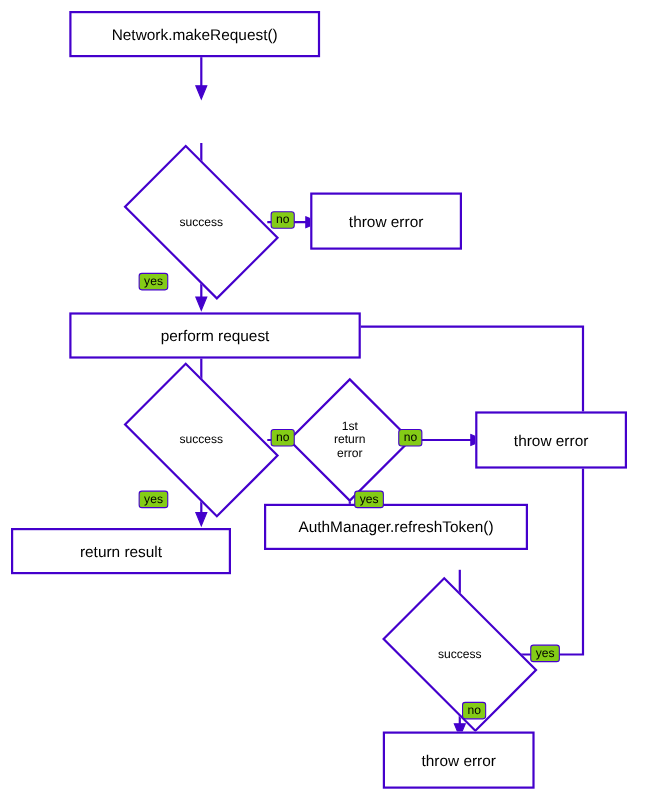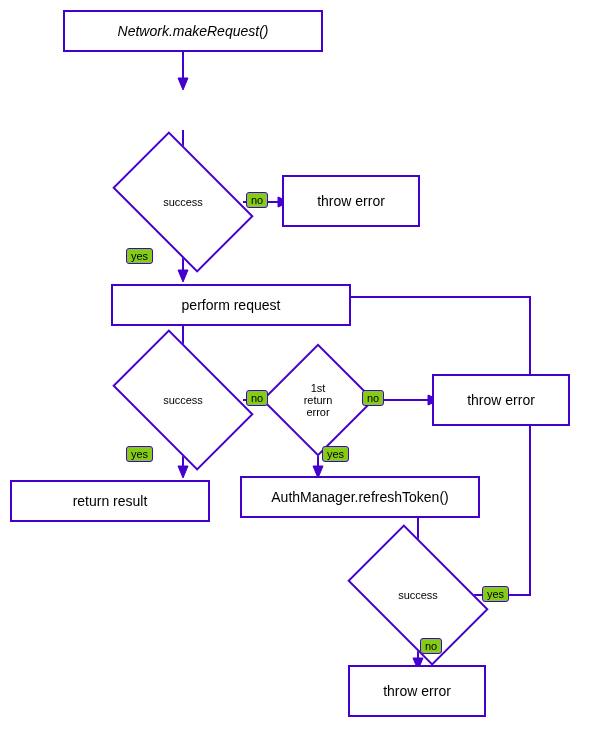--- a/index.html
+++ b/index.html
@@ -115,39 +115,39 @@
     <line x1="418" y1="518" x2="418" y2="550"></line>
     <polygon points="413,548 418,560 423,548"></polygon>
 
     <polyline points="468,595 530,595 530,297 292,297"></polyline>
     <polygon points="294,292 282,297 294,302"></polygon>
 
     <line x1="418" y1="635" x2="418" y2="660"></line>
     <polygon points="413,658 418,670 423,658"></polygon>
   </svg>
 
-  <div class="node-rect" style="left:63px; top:10px; width:260px; height:42px;font-style:italic;">
+  <div class="node-rect" style="left:63px; top:10px; width:228px; height:42px;">
     <span>Network.makeRequest()</span>
   </div>
 
 
   <div class="node-diamond" style="left:123px; top:162px; width:120px; height:80px;">
     <div class="diamond-inner"></div>
     <span class="diamond-label">success</span>
   </div>
 
   <div class="node-rect" style="left:282px; top:175px; width:138px; height:52px;">
     <span>throw error</span>
   </div>
 
   <div class="edge-label" style="left:246px; top:192px;">no</div>
 
   <div class="edge-label" style="left:126px; top:248px;">yes</div>
 
-  <div class="node-rect" style="left:63px; top:284px; width:240px; height:42px;margin-left:48px;">
+  <div class="node-rect" style="left:63px; top:284px; width:265px; height:42px;">
     <span>perform request</span>
   </div>
 
   <div class="node-diamond" style="left:123px; top:360px; width:120px; height:80px;">
     <div class="diamond-inner"></div>
     <span class="diamond-label">success</span>
   </div>
 
   <div class="node-diamond" style="left:278px; top:360px; width:80px; height:80px;">
     <div class="diamond-inner"></div>
@@ -165,21 +165,21 @@
   <div class="edge-label" style="left:362px; top:390px;">no</div>
 
   <div class="edge-label" style="left:126px; top:446px;">yes</div>
 
   <div class="edge-label" style="left:322px; top:446px;">yes</div>
 
   <div class="node-rect" style="left:10px; top:480px; width:200px; height:42px;">
     <span>return result</span>
   </div>
 
-  <div class="node-rect" style="left:240px; top:476px; width:240px; height:42px;">
+  <div class="node-rect" style="left:240px; top:458px; width:240px; height:42px;">
     <span>AuthManager.refreshToken()</span>
   </div>
 
   <div class="node-diamond" style="left:358px; top:555px; width:120px; height:80px;">
     <div class="diamond-inner"></div>
     <span class="diamond-label">success</span>
   </div>
 
   <div class="edge-label" style="left:482px; top:586px;">yes</div>
 

